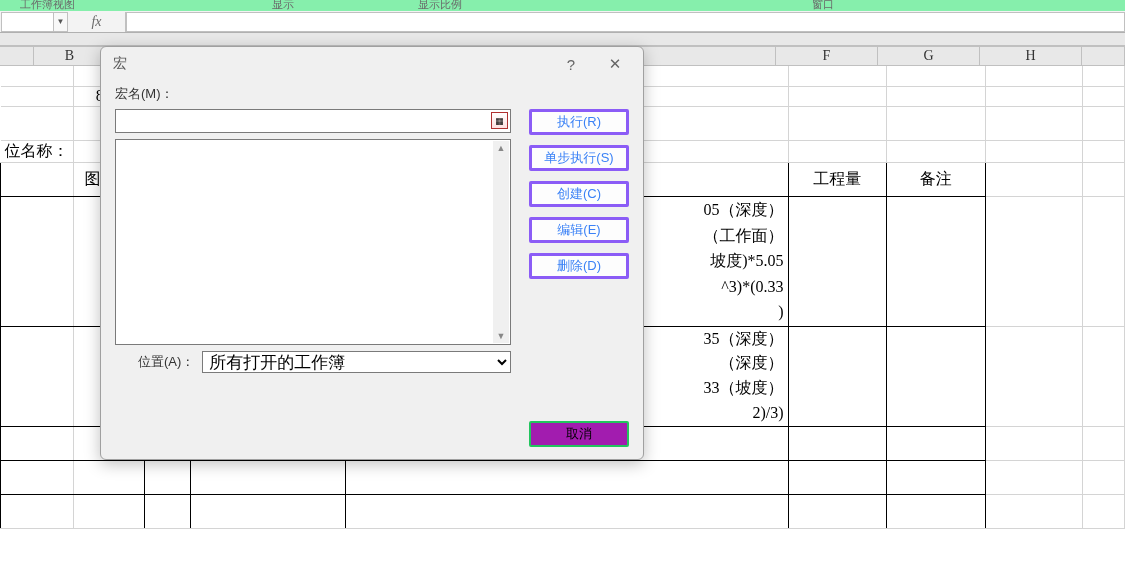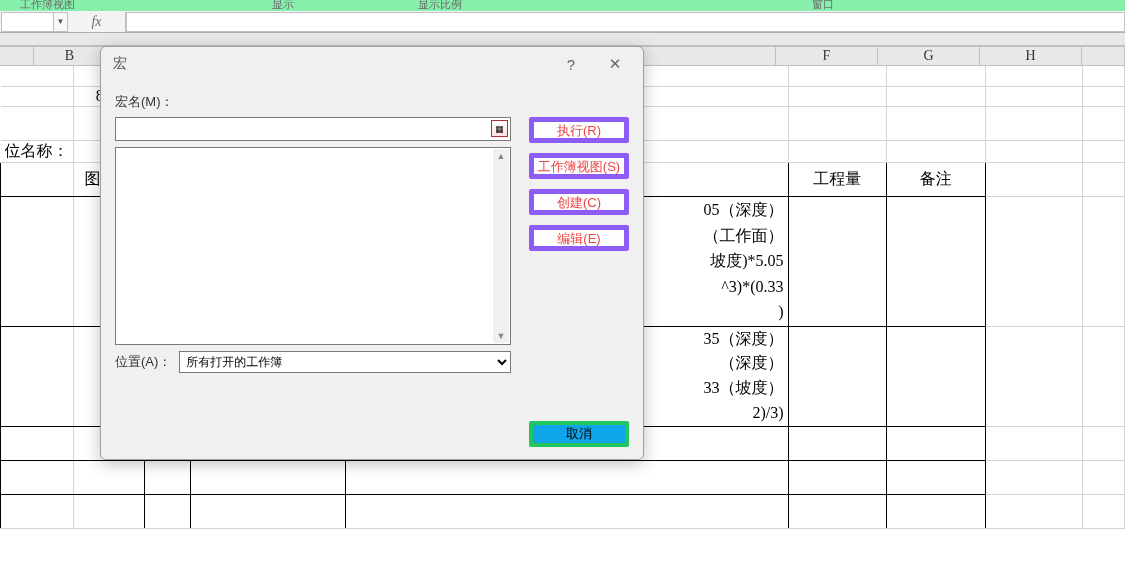--- a/index.html
+++ b/index.html
@@ -178,21 +178,21 @@
     flex: 1;
     padding: 4px 14px 12px 14px;
     display: grid;
     grid-template-columns: 1fr 100px;
     grid-template-rows: auto auto 1fr auto auto auto;
     column-gap: 18px;
     row-gap: 6px;
   }
 
   .lbl { font-size: 13px; color: #333; }
-  .lbl-macro { grid-column: 1; grid-row: 1; margin-top: 8px; }
+  .lbl-macro { grid-column: 1; grid-row: 1; }
 
   .macro-name-wrap {
     grid-column: 1; grid-row: 2;
     position: relative;
   }
   .macro-name-input {
     width: 100%;
     height: 24px;
     border: 1px solid #7a7a7a;
     background: #fff;
@@ -227,40 +227,40 @@
   .macro-list-scroll span { font-size: 9px; color: #888; padding: 2px 0; }
 
   .btn-col {
     grid-column: 2; grid-row: 2 / span 2;
     display: flex;
     flex-direction: column;
     gap: 10px;
   }
   .dlg-btn {
     height: 26px;
-    border: 5px solid #8b5cf6;
+    border: 3px solid #8b5cf6;
     background: #fdfdfd;
-    color: #ef4444;
+    color: #3b82f6;
     font-size: 13px;
     font-family: inherit;
     border-radius: 2px;
   }
   .dlg-btn.enabled {
-    border: 4px solid #22c55e;
+    border: 2px solid #22c55e;
     color: #000;
-    background: #0ea5e9;
-  }
-
-  .loc-row { grid-column: 1; grid-row: 4; display: flex; align-items: center; gap: 8px; }
+    background: #a21caf;
+  }
+
+  .loc-row { grid-column: 1; grid-row: 4; display: flex; align-items: center; gap: 8px; margin-left: 23px; }
   .loc-select {
     flex: 1;
     height: 22px;
     border: 1px solid #7a7a7a;
     background: #fff;
-    font-size: 12px;
+    font-size: 17px;
     font-family: inherit;
     padding: 0 2px;
   }
 
   .desc-label { grid-column: 1; grid-row: 5; }
 
   .footer-row {
     grid-column: 1 / span 2;
     grid-row: 6;
     display: flex;
@@ -447,23 +447,24 @@
 
     <div class="macro-list">
       <div class="macro-list-scroll">
         <span>▲</span>
         <span>▼</span>
       </div>
     </div>
 
     <div class="btn-col">
       <button class="dlg-btn">执行(R)</button>
-      <button class="dlg-btn">工作簿视图(S)</button>
+      <button class="dlg-btn">单步执行(S)</button>
       <button class="dlg-btn">创建(C)</button>
       <button class="dlg-btn">编辑(E)</button>
+      <button class="dlg-btn">删除(D)</button>
     </div>
 
     <div class="loc-row">
       <span class="lbl">位置(A)：</span>
       <select class="loc-select">
         <option>所有打开的工作簿</option>
       </select>
     </div>
 
 

